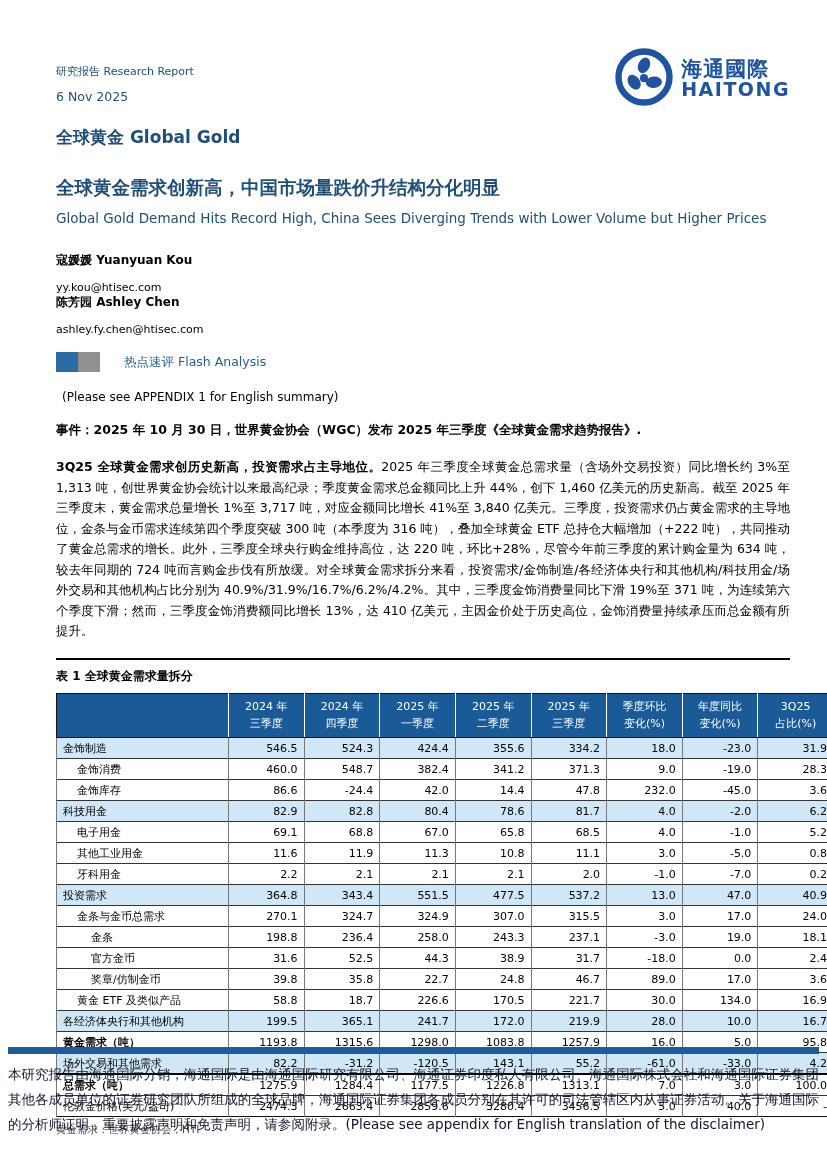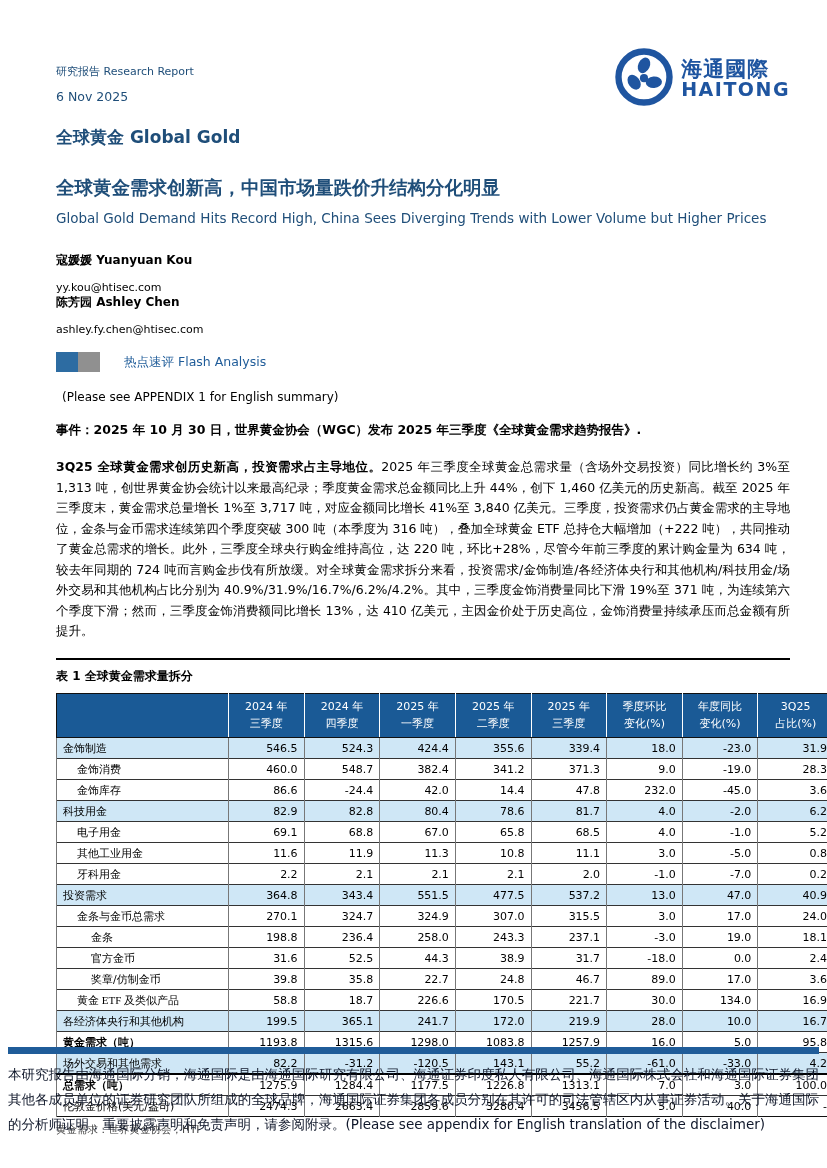--- a/index.html
+++ b/index.html
@@ -55,21 +55,21 @@
   table.demand thead th:first-child{border-left:none;}
   table.demand td{
     border-top:1px solid #333;border-left:1px solid #777;
     padding:2.5px 6px;height:15px;white-space:nowrap;overflow:hidden;
   }
   table.demand td.lbl{text-align:left;padding-left:6px;}
   table.demand td.num{text-align:right;}
   table.demand tr.hl td{background:#cfe7f6;}
   table.demand tr.bold td.lbl{font-weight:bold;}
   table.demand tr.thick td{border-top:2px solid #000;}
-  table.demand td.ind1{padding-left:20px;font-family:Liberation Serif, serif;}
+  table.demand td.ind1{padding-left:20px;}
   table.demand td.ind2{padding-left:34px;}
 
   .source-note{font-size:10.5px;color:#444;margin-top:6px;}
 
   
   .footer{position:absolute;left:8px;right:8px;bottom:18px;}
   .footer-bar{height:7px;background:#1f5c99;}
   .footer-text{font-size:13.5px;line-height:1.85;text-align:justify;margin-top:8px;color:#0f172a;}
 </style>
 </head>
@@ -183,21 +183,21 @@
           </th>
         </tr>
     </thead>
     <tbody id="t-body">
         <tr class="hl">
           <td class="lbl">金饰制造</td>
           <td class="num">546.5</td>
           <td class="num">524.3</td>
           <td class="num">424.4</td>
           <td class="num">355.6</td>
-          <td class="num">339.4</td>
+          <td class="num">334.2</td>
           <td class="num">18.0</td>
           <td class="num">-23.0</td>
           <td class="num">31.9</td>
         </tr>
         <tr>
           <td class="lbl ind1">金饰消费</td>
           <td class="num">460.0</td>
           <td class="num">548.7</td>
           <td class="num">382.4</td>
           <td class="num">341.2</td>

